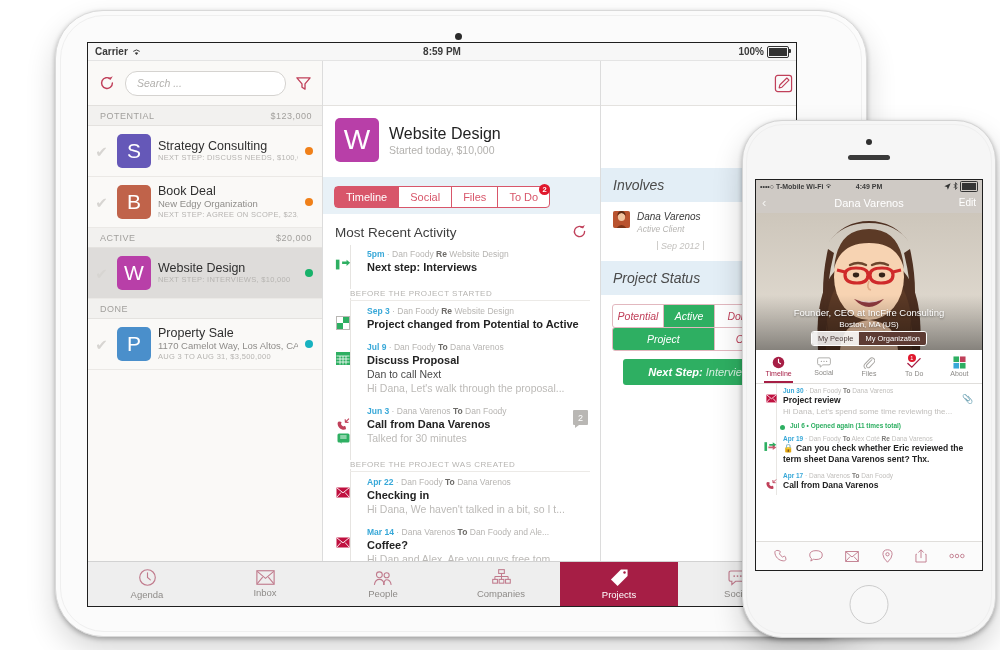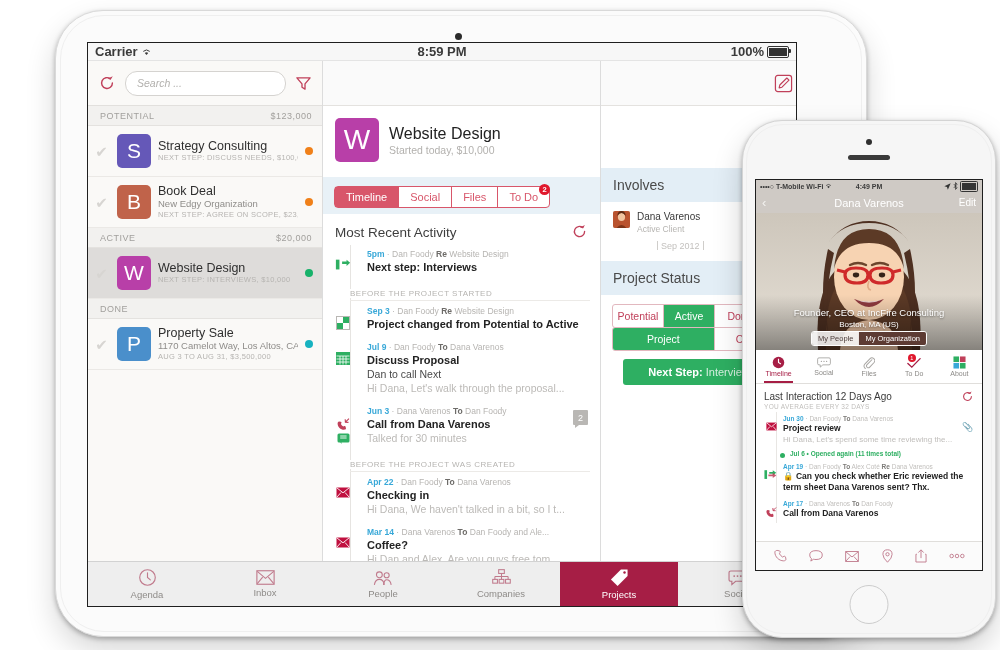--- a/index.html
+++ b/index.html
@@ -17,21 +17,21 @@
         border-radius:44px;border:1px solid #efefef;pointer-events:none;}
   #ipad-home{position:absolute;left:36px;top:309px;width:13px;height:13px;border-radius:50%;
         background:#2b2b2b;box-shadow:inset 0 1px 1px rgba(255,255,255,.25);}
   #ipad-cam{position:absolute;left:399px;top:22px;width:7px;height:7px;border-radius:50%;
         background:#2b2b2b;}
   #ipad-screen{position:absolute;left:31px;top:31px;width:708px;height:563px;background:#ffffff;
         overflow:hidden;border:1px solid #1f1f1f;}
 
   
   .pad-status{height:17px;display:flex;align-items:center;background:#f7f7f7;
-        border-bottom:1px solid #e4e4e4;font-size:13px;color:#3a3a3a;position:relative;}
+        border-bottom:1px solid #e4e4e4;font-size:10px;color:#3a3a3a;position:relative;}
   .pad-status .left{position:absolute;left:7px;display:flex;align-items:center;gap:4px;font-weight:bold;}
   .pad-status .mid{position:absolute;left:0;right:0;text-align:center;font-weight:bold;}
   .pad-status .right{position:absolute;right:7px;display:flex;align-items:center;gap:3px;font-weight:bold;}
   .batt{width:18px;height:8px;border:1px solid #333;border-radius:2px;position:relative;padding:1px;}
   .batt i{display:block;height:100%;background:#333;width:100%;}
   .batt:after{content:"";position:absolute;right:-3px;top:2px;width:2px;height:4px;background:#333;border-radius:0 1px 1px 0;}
 
   .pad-body{display:flex;height:546px;}
 
   
@@ -103,21 +103,21 @@
   .divider{font-size:8px;letter-spacing:.5px;color:#b6b4b1;padding:8px 0 4px 15px;
         position:relative;}
   .divider:after{content:"";position:absolute;left:15px;right:10px;bottom:1px;height:1px;background:#eceae7;}
   .divider span{background:#fff;padding-right:6px;position:relative;z-index:1;}
   .cnt-bubble{position:absolute;right:12px;top:8px;width:15px;height:15px;background:#b9b7b4;
         color:#fff;font-size:9px;display:flex;align-items:center;justify-content:center;border-radius:1px;}
   .cnt-bubble:after{content:"";position:absolute;left:2px;bottom:-3px;border-left:4px solid #b9b7b4;
         border-bottom:3px solid transparent;}
 
   
-  .col-right{flex:1;background:#fff;}
+  .col-right{flex:1;background:#fff;font-style:italic;}
   .rt-head{background:#e3eef6;padding:9px 12px;font-size:14px;color:#4a4a4a;}
   .involve{display:flex;gap:7px;padding:9px 12px 4px 12px;align-items:flex-start;}
   .involve .pic{width:17px;height:17px;border-radius:2px;flex:none;overflow:hidden;position:relative;background:#d8cfc6;}
   .involve .n1{font-size:10px;color:#3a3a3a;line-height:12px;}
   .involve .n2{font-size:8.5px;color:#b6b4b1;line-height:12px;}
   .tick-row{padding:2px 0 10px 56px;font-size:9px;color:#c3c1be;display:flex;gap:3px;align-items:flex-start;}
   .tick-row i{display:inline-block;width:1px;height:9px;background:#cfcdca;}
 
   .statbox{padding:9px 0 0 11px;}
   .srow{display:flex;border:1px solid #e2b8bf;border-radius:3px;overflow:hidden;width:152px;background:#fff;}
@@ -734,30 +734,20 @@
           <svg width="13" height="13" viewBox="0 0 14 14">
             <rect x="0.5" y="0.5" width="6" height="6" fill="#2eaf62"></rect>
             <rect x="7.5" y="0.5" width="6" height="6" fill="#c0405a"></rect>
             <rect x="0.5" y="7.5" width="6" height="6" fill="#38a8d8"></rect>
             <rect x="7.5" y="7.5" width="6" height="6" fill="#2eaf62"></rect>
           </svg>
           <span>About</span>
         </div>
       </div>
 
-      <div class="ph-last">
-        <div>
-          <div class="a">Last Interaction 12 Days Ago</div>
-          <div class="b">YOU AVERAGE EVERY 32 DAYS</div>
-        </div>
-        <svg width="13" height="13" viewBox="0 0 20 20">
-          <path d="M16 10a6 6 0 1 1-2.2-4.6" stroke="#c0405a" stroke-width="1.7" fill="none" stroke-linecap="round"></path>
-          <path d="M16.4 2.4 L14.2 6.2 L10.4 5.2 Z" fill="#c0405a"></path>
-        </svg>
-      </div>
 
       <div class="ph-tl">
         <div class="ph-tl-line"></div>
 
         <div class="pev">
           <div class="ic">
             <svg width="11" height="9" viewBox="0 0 14 11">
               <rect x="0.5" y="0.5" width="13" height="10" fill="#c0103f"></rect>
               <path d="M0.8 0.8 L7 5.8 L13.2 0.8 M0.8 10.2 L5 5.5 M13.2 10.2 L9 5.5" stroke="#fff" stroke-width="1" fill="none"></path>
             </svg>

